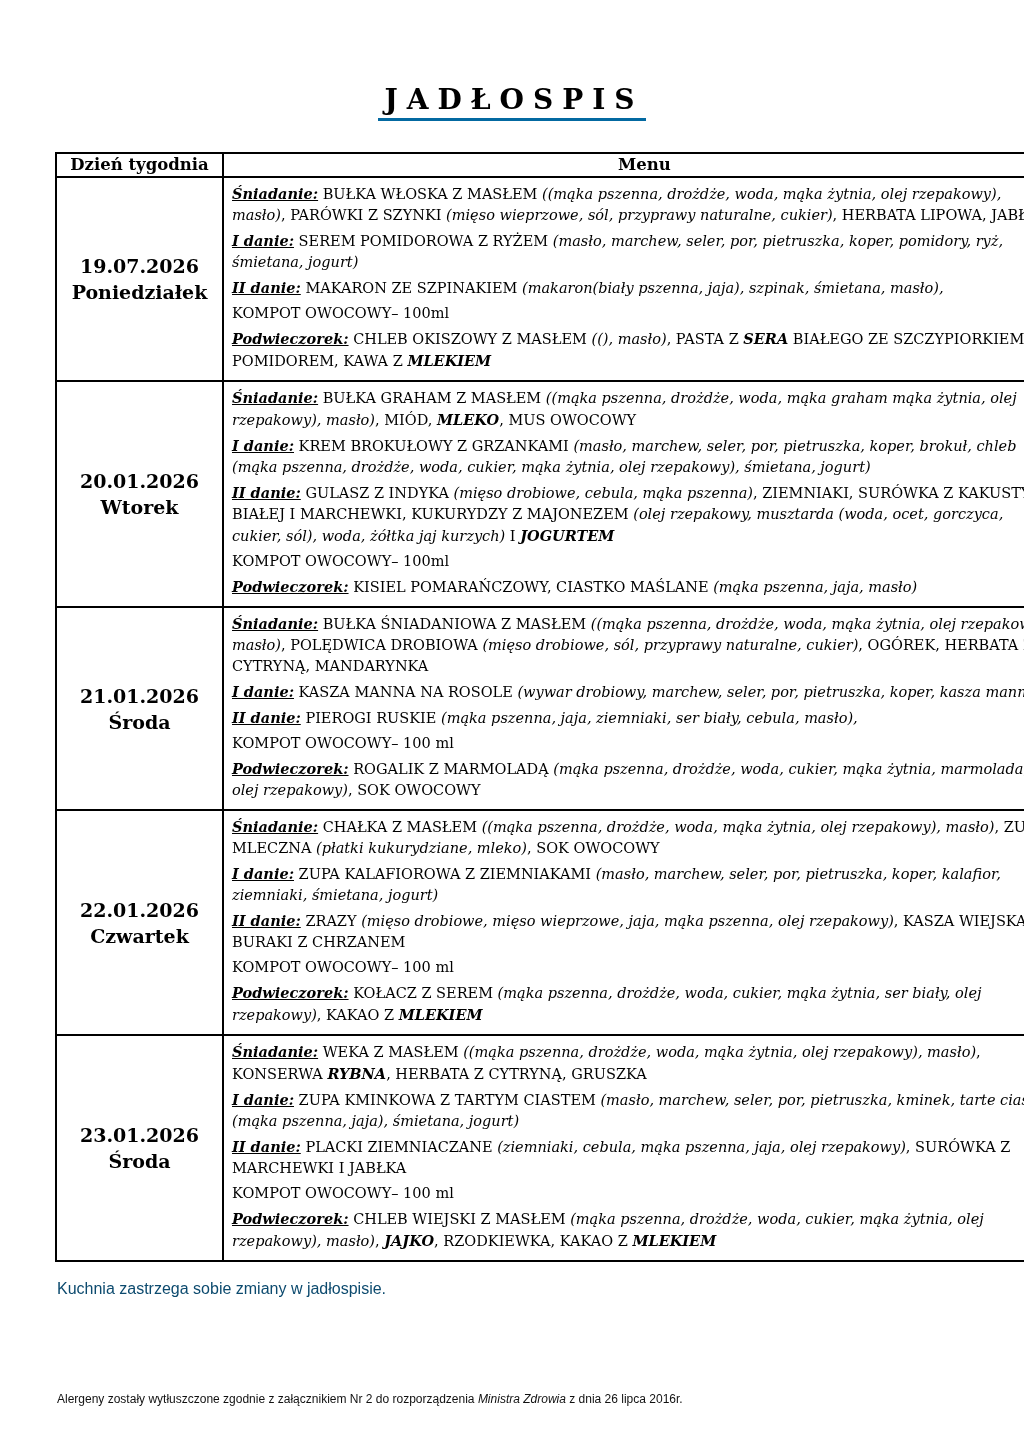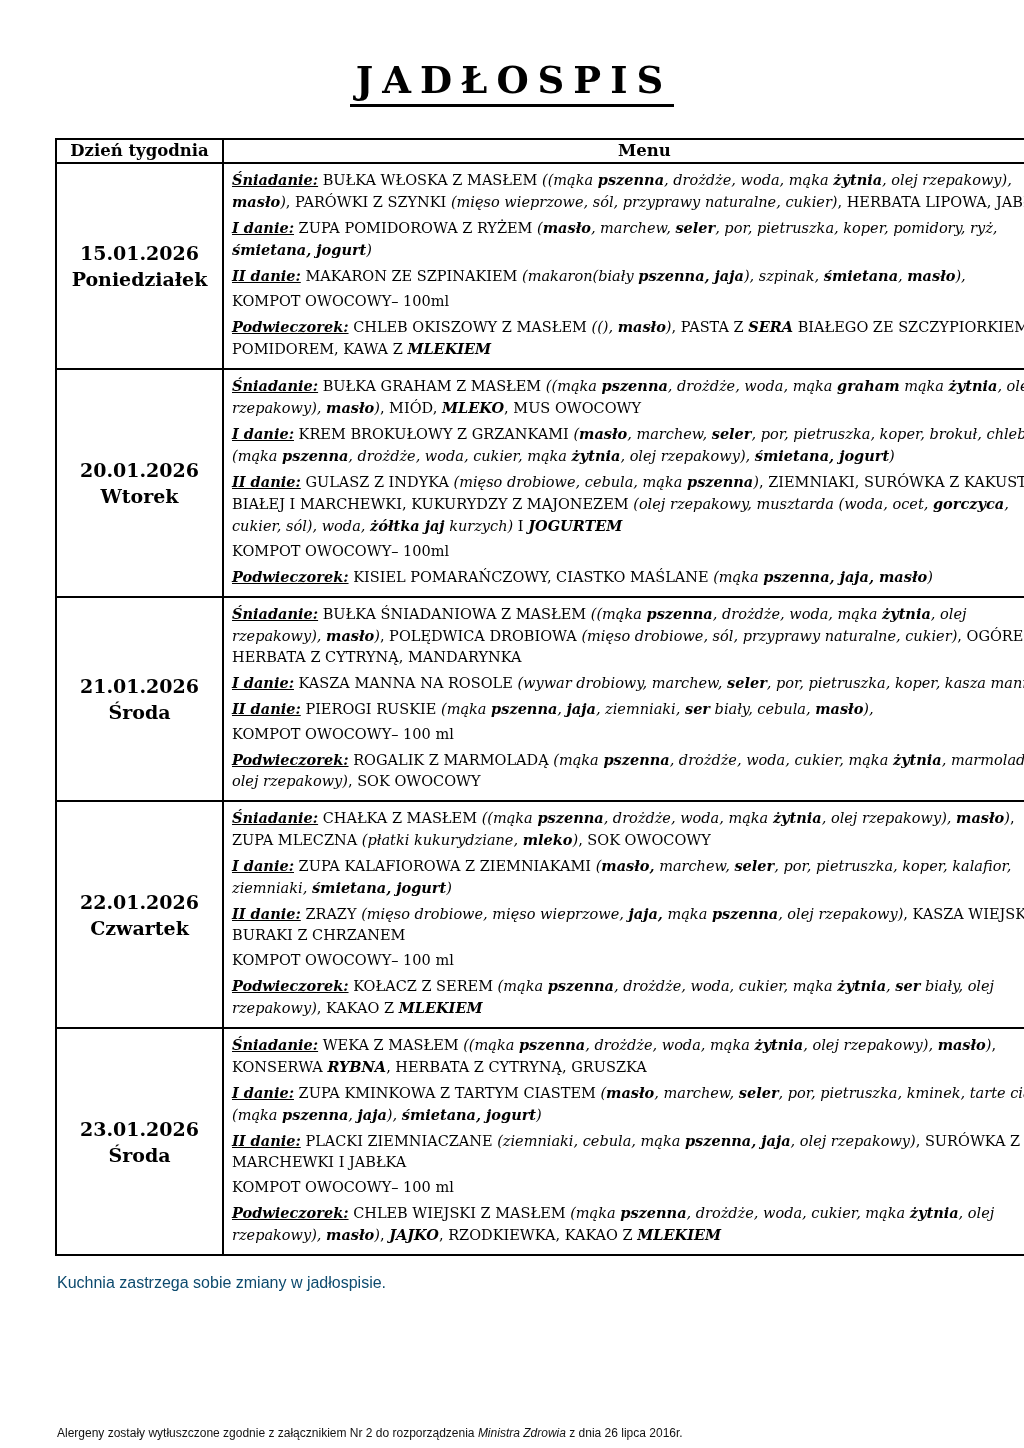--- a/index.html
+++ b/index.html
@@ -8,24 +8,25 @@
     width: 1024px; height: 1448px;
     position: relative;
     font-family: "DejaVu Serif", serif;
     color: #000;
   }
   .title-wrap { text-align: center; padding-top: 58px; }
   .doc-title {
     display: inline-block;
     font-family: "DejaVu Serif", serif;
     font-weight: bold;
-    font-size: 37px;
+    font-size: 28px;
     letter-spacing: 9px;
-    border-bottom: 3px solid #000000;
+    border-bottom: 3px solid #0369a1;
     padding: 0 2px 2px 6px;
+    margin-top: 25px;
   }
   table.menu-table {
     margin: 31px 0 0 55px;
     width: 1012px;
     border-collapse: collapse;
     table-layout: fixed;
   }
   .menu-table th, .menu-table td {
     border: 2px solid #000;
     vertical-align: middle;
@@ -46,32 +47,32 @@
   td.menu-cell {
     vertical-align: top;
     padding: 2px 8px 4px 8px;
     font-size: 14.5px;
     line-height: 21px;
   }
   .menu-para { margin: 3px 0 4px 0; }
   .run-L { font-weight: bold; font-style: italic; text-decoration: underline; }
   .run-P { }
   .run-I { font-style: italic; }
-  .run-BI { font-weight: bold; font-style: italic; }
+  .run-BI { font-weight: normal; font-style: italic; }
   .run-B { font-weight: bold; font-style: italic; }
   .footer-note {
     margin: 18px 0 0 57px;
     font-family: "Liberation Sans", sans-serif;
     font-size: 16px;
     color: #0c4a6e;
   }
   .allergen-note {
     position: absolute;
     left: 57px;
-    top: 1426px;
+    top: 1392px;
     font-family: "Liberation Sans", sans-serif;
     font-size: 12px;
     color: #111;
   }
   .allergen-note .run-I { font-style: italic; }
 </style>
 </head>
 <body>
 
 <div class="title-wrap">
@@ -81,26 +82,26 @@
 <table class="menu-table">
   <thead>
     <tr>
       <th class="col-day">Dzień tygodnia</th>
       <th class="col-menu">Menu</th>
     </tr>
   </thead>
   <tbody>
       <tr>
         <td class="day-cell">
-          <div>15.01.2026</div>
+          <div>19.07.2026</div>
           <div>Poniedziałek</div>
         </td>
         <td class="menu-cell">
           <div class="menu-para"><span class="run-L">Śniadanie:</span><span class="run-P"> BUŁKA WŁOSKA Z MASŁEM </span><span class="run-I">((mąka </span><span class="run-BI">pszenna</span><span class="run-I">, drożdże, woda, mąka </span><span class="run-BI">żytnia</span><span class="run-I">, olej rzepakowy), </span><span class="run-BI">masło</span><span class="run-I">)</span><span class="run-P">, PARÓWKI Z SZYNKI </span><span class="run-I">(mięso wieprzowe, sól, przyprawy naturalne, cukier)</span><span class="run-P">, HERBATA LIPOWA, JABŁKO</span></div>
-          <div class="menu-para"><span class="run-L">I danie:</span><span class="run-P"> ZUPA POMIDOROWA Z RYŻEM </span><span class="run-I">(</span><span class="run-BI">masło</span><span class="run-I">, marchew, </span><span class="run-BI">seler</span><span class="run-I">, por, pietruszka, koper, pomidory, ryż, </span><span class="run-BI">śmietana, jogurt</span><span class="run-I">)</span></div>
+          <div class="menu-para"><span class="run-L">I danie:</span><span class="run-P"> SEREM POMIDOROWA Z RYŻEM </span><span class="run-I">(</span><span class="run-BI">masło</span><span class="run-I">, marchew, </span><span class="run-BI">seler</span><span class="run-I">, por, pietruszka, koper, pomidory, ryż, </span><span class="run-BI">śmietana, jogurt</span><span class="run-I">)</span></div>
           <div class="menu-para"><span class="run-L">II danie:</span><span class="run-P"> MAKARON ZE SZPINAKIEM </span><span class="run-I">(makaron(biały </span><span class="run-BI">pszenna, jaja</span><span class="run-I">), szpinak, </span><span class="run-BI">śmietana</span><span class="run-I">, </span><span class="run-BI">masło</span><span class="run-I">),</span></div>
           <div class="menu-para"><span class="run-P">KOMPOT OWOCOWY– 100ml</span></div>
           <div class="menu-para"><span class="run-L">Podwieczorek:</span><span class="run-P"> CHLEB OKISZOWY Z MASŁEM </span><span class="run-I">((), </span><span class="run-BI">masło</span><span class="run-I">)</span><span class="run-P">, PASTA Z </span><span class="run-B">SERA</span><span class="run-P"> BIAŁEGO ZE SZCZYPIORKIEM I POMIDOREM, KAWA Z </span><span class="run-B">MLEKIEM</span></div>
         </td>
       </tr>
       <tr>
         <td class="day-cell">
           <div>20.01.2026</div>
           <div>Wtorek</div>
         </td>

